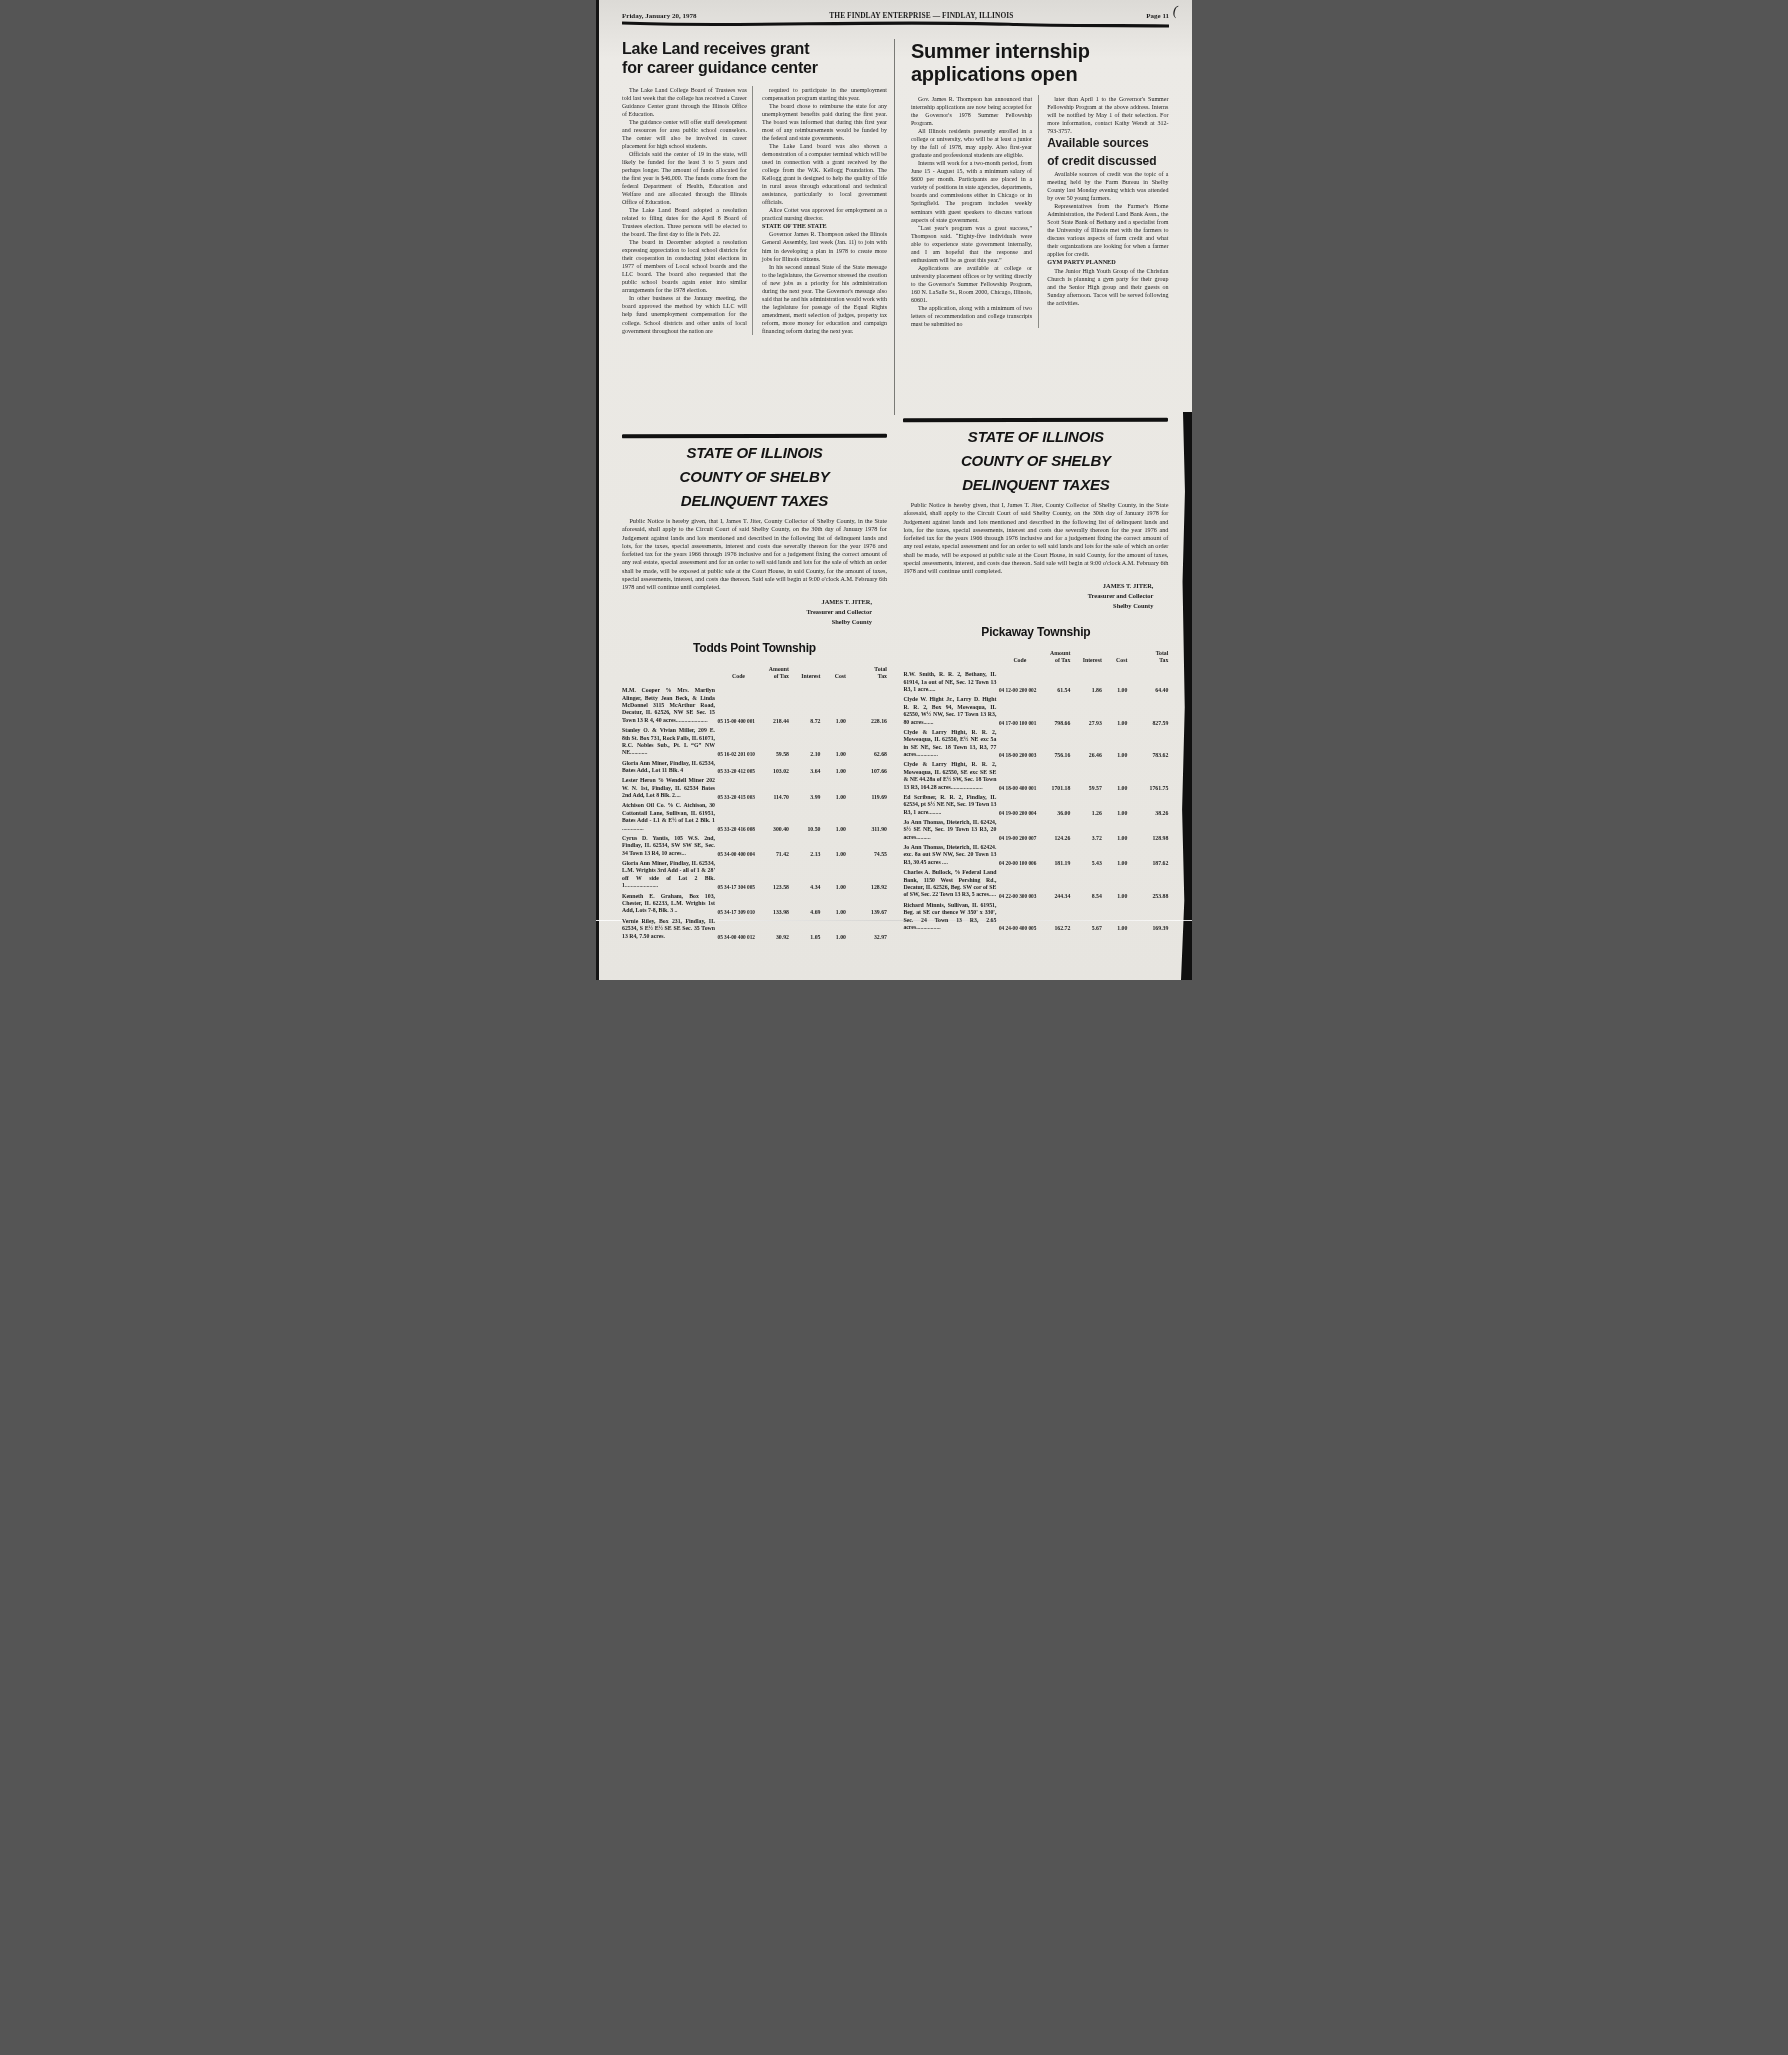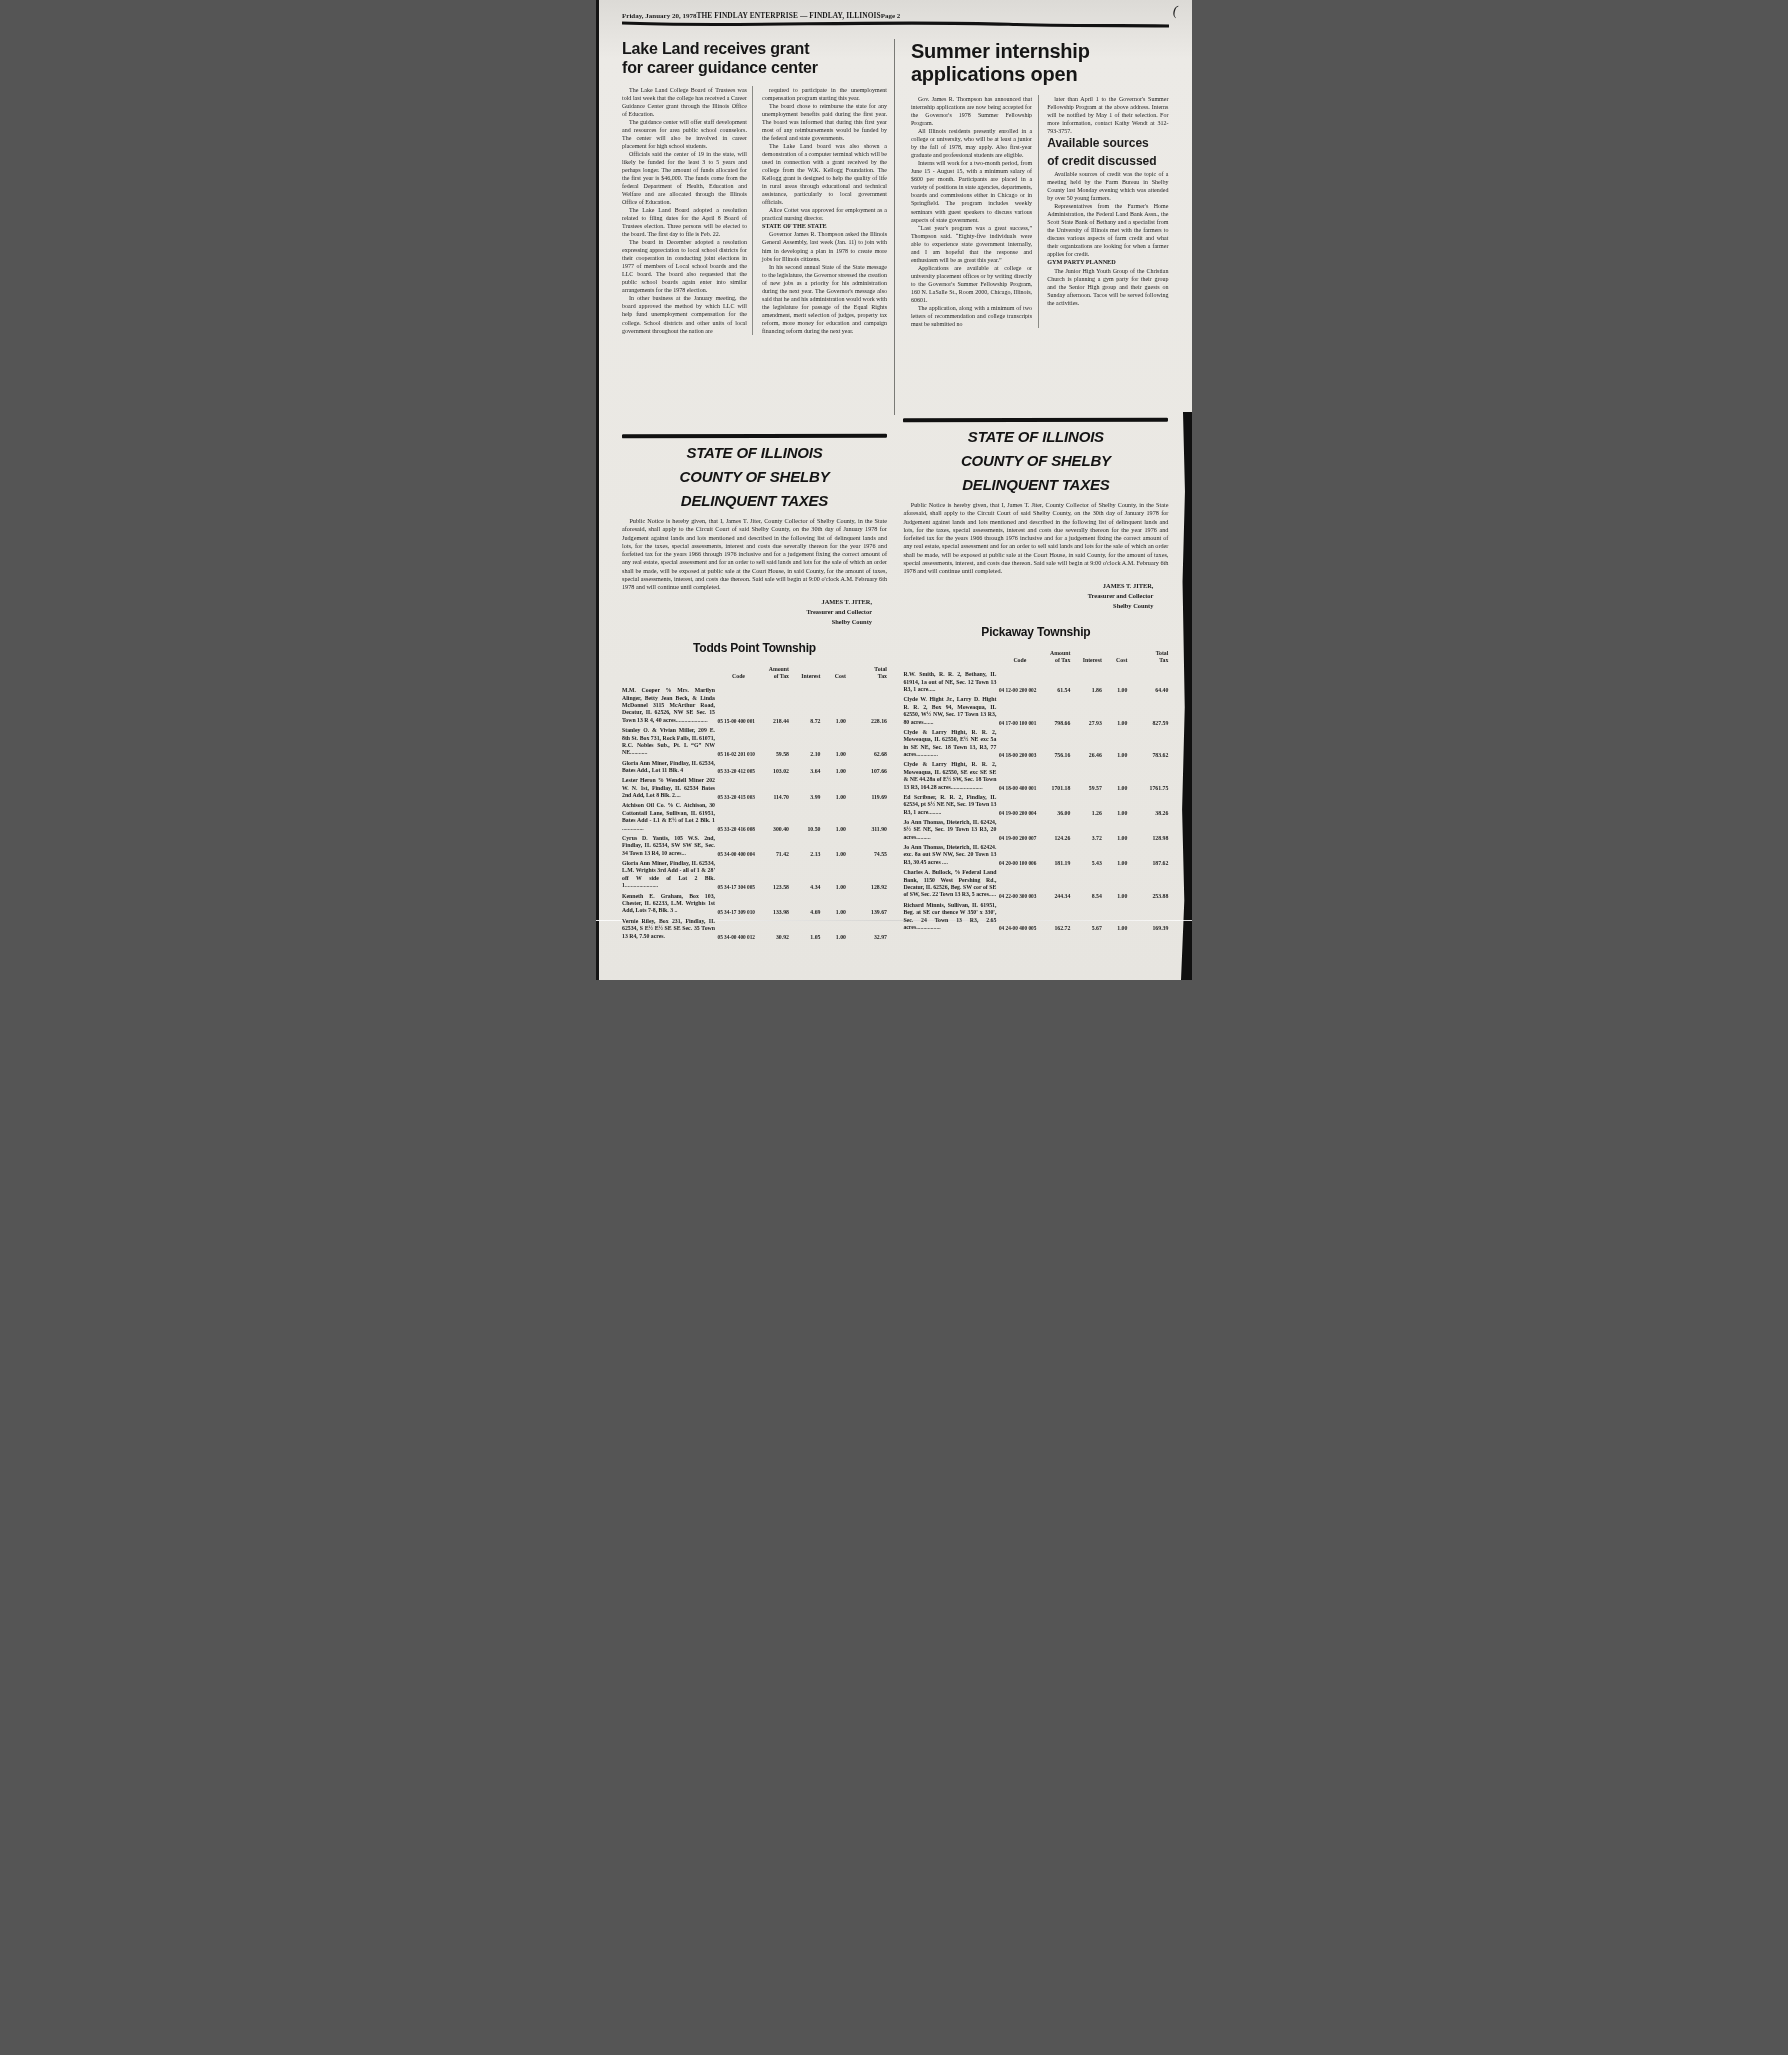--- a/index.html
+++ b/index.html
@@ -15,21 +15,21 @@
   .edge-left{position:absolute;left:0;top:0;width:2.9px;height:100%;background:#141414;}
   .edge-right{position:absolute;right:0;top:42%;width:11px;height:58%;background:#101010;
     clip-path:polygon(18% 0,100% 0,100% 100%,0 100%,30% 86%,10% 70%,34% 52%,14% 30%,36% 14%);}
   .corner-mark{position:absolute;right:14px;top:2.5px;font-size:14px;color:#222;font-family:"Liberation Serif",serif;transform:rotate(12deg);}
   .scratch{position:absolute;left:0;right:0;top:920px;height:1.2px;
     background:linear-gradient(90deg,rgba(255,255,255,.9),rgba(200,200,200,.55),rgba(255,255,255,.85));}
 
   .inner{position:relative;padding:10.7px 23px 0 26px;}
 
   
-  .masthead{display:flex;align-items:baseline;
+  .masthead{display:flex;align-items:baseline;justify-content:space-between;
     font-family:"Liberation Serif",serif;font-weight:bold;}
   .mast-date{font-size:7px;}
   .mast-title{font-size:7.4px;letter-spacing:0.1px;}
   .mast-page{font-size:7px;}
   .mast-rule{display:block;width:100%;height:6.6px;margin-top:1.6px;}
 
   .halves{display:flex;gap:16.4px;margin-top:11px;}
   .half{width:265px;flex:0 0 265px;}
 
   
@@ -82,21 +82,21 @@
   <div class="edge-left"></div>
   <div class="edge-right"></div>
   <div class="corner-mark">(</div>
   <div class="scratch"></div>
 
   <div class="inner">
 
     <div class="masthead">
       <span class="mast-date">Friday, January 20, 1978</span>
       <span class="mast-title">THE FINDLAY ENTERPRISE — FINDLAY, ILLINOIS</span>
-      <span class="mast-page">Page 2</span>
+      <span class="mast-page">Page 11</span>
     </div>
     <svg class="mast-rule" viewBox="0 0 1330 16" preserveAspectRatio="none" aria-hidden="true">
       <path d="M0,5 C260,16 620,-2 940,8 C1120,13 1240,10 1330,12" stroke="#121212" stroke-width="7.5" fill="none"></path>
     </svg>
 
     <div class="halves">
 
       <div class="half half-left">
         <div class="article-zone">
           <h1 class="headline">

